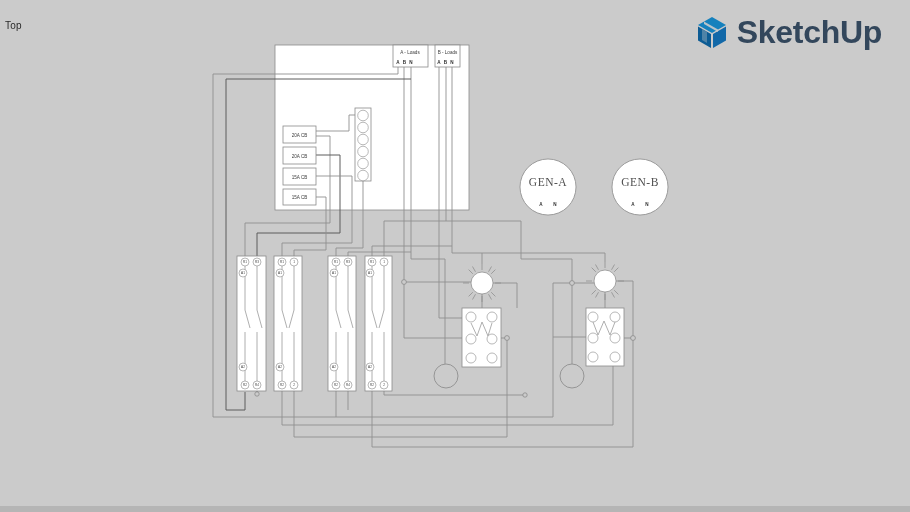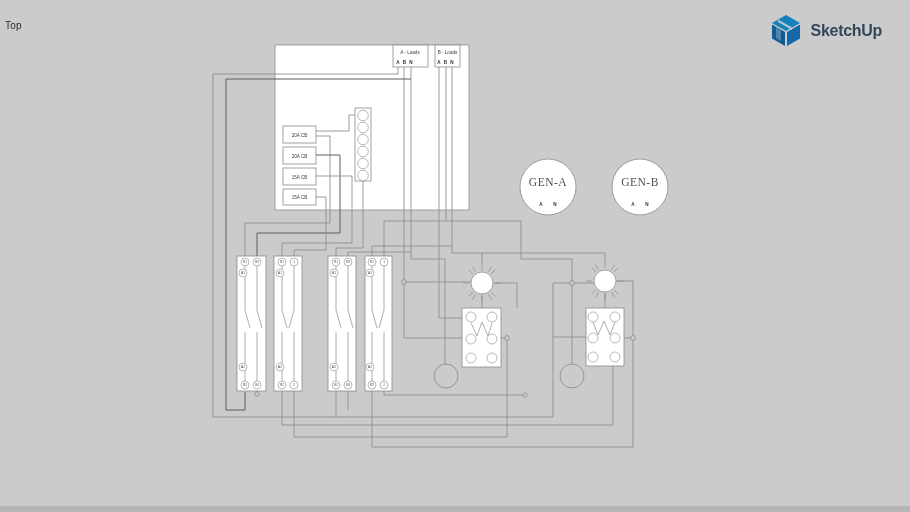--- a/index.html
+++ b/index.html
@@ -10,21 +10,21 @@
   }
   #viewport-label{
     position:absolute;top:20px;left:5px;
     font-size:10px;color:#2b2b2b;letter-spacing:.2px;
   }
   #logo{
     position:absolute;top:14px;right:28px;
     display:flex;align-items:center;gap:9px;
   }
   #logo .logo-text{
-    font-size:16px;font-weight:600;color:#33475c;letter-spacing:-0.3px;
+    font-size:32px;font-weight:600;color:#33475c;letter-spacing:-0.3px;
   }
   #bottom-edge{
     position:absolute;left:0;right:0;bottom:0;height:6px;background:#b5b5b5;
   }
   svg text{user-select:none;}
   .comp-outline{fill:#ffffff;stroke:#8a8a8a;stroke-width:0.8;}
   .wire{fill:none;stroke:#909090;stroke-width:0.9;}
   .wire-dark{fill:none;stroke:#5d5d5d;stroke-width:1;}
   .inner-line{fill:none;stroke:#9a9a9a;stroke-width:0.8;}
   .term-circle{fill:#ffffff;stroke:#9a9a9a;stroke-width:0.7;}

